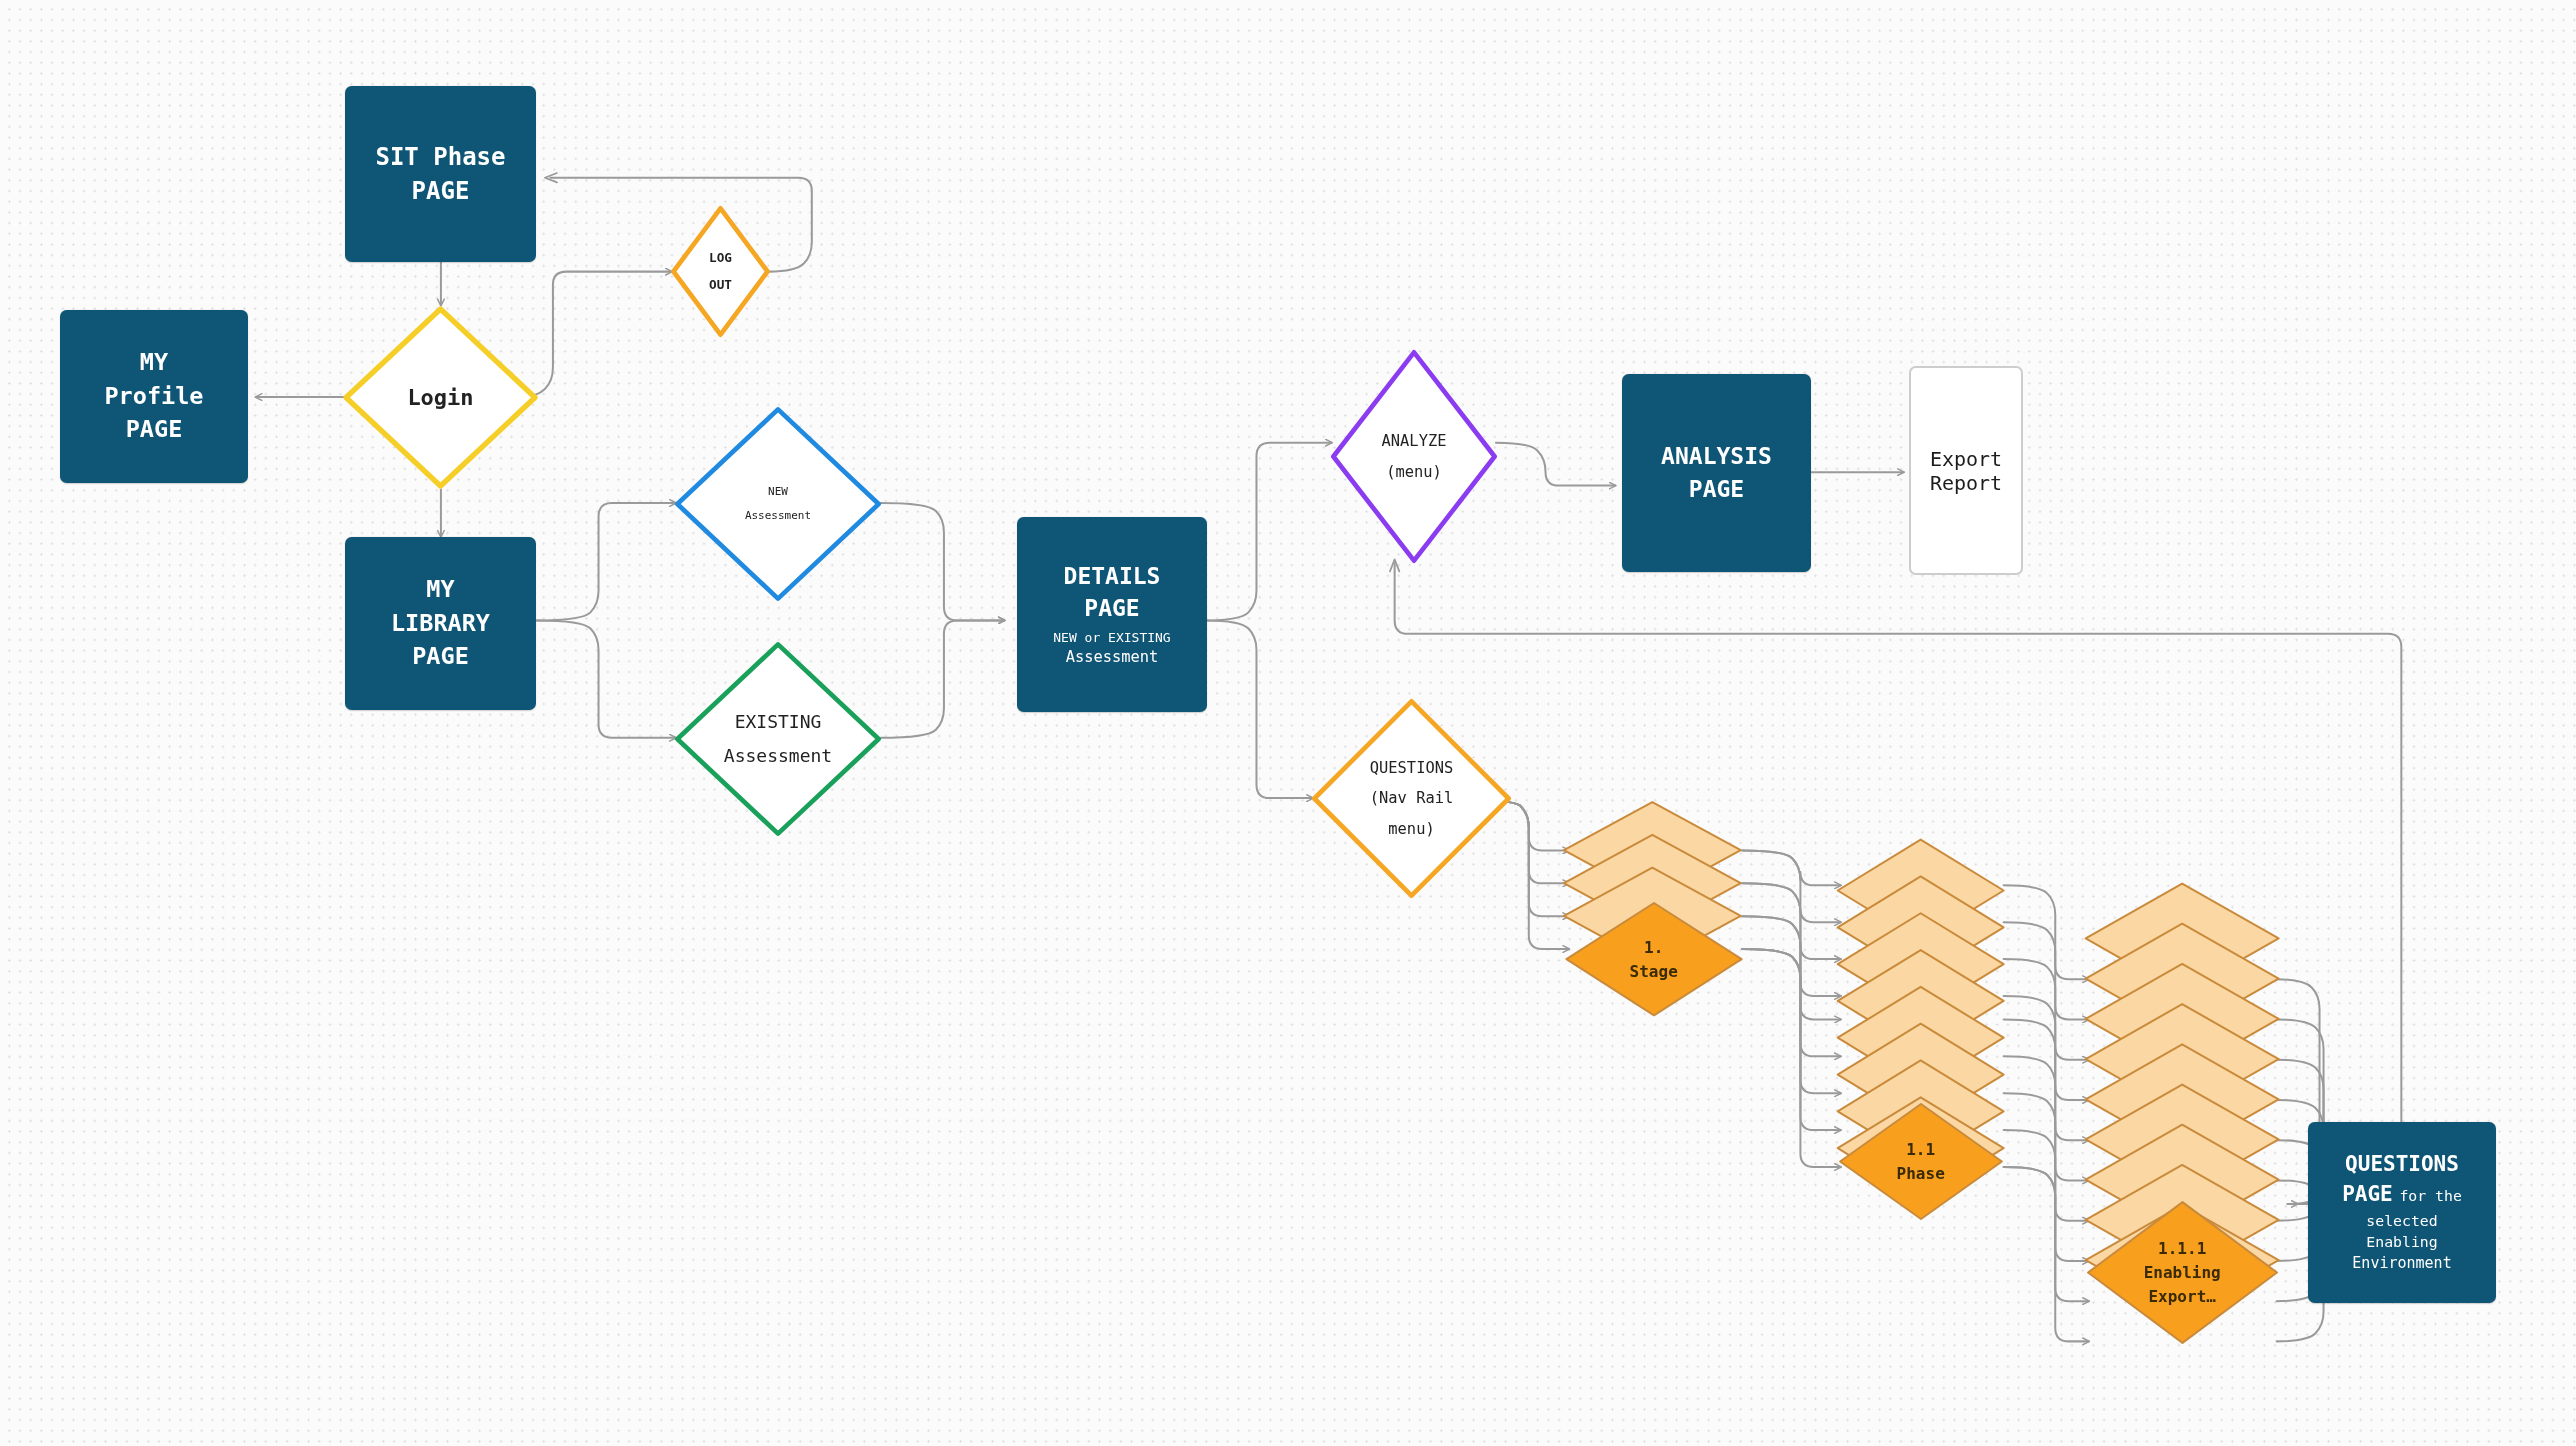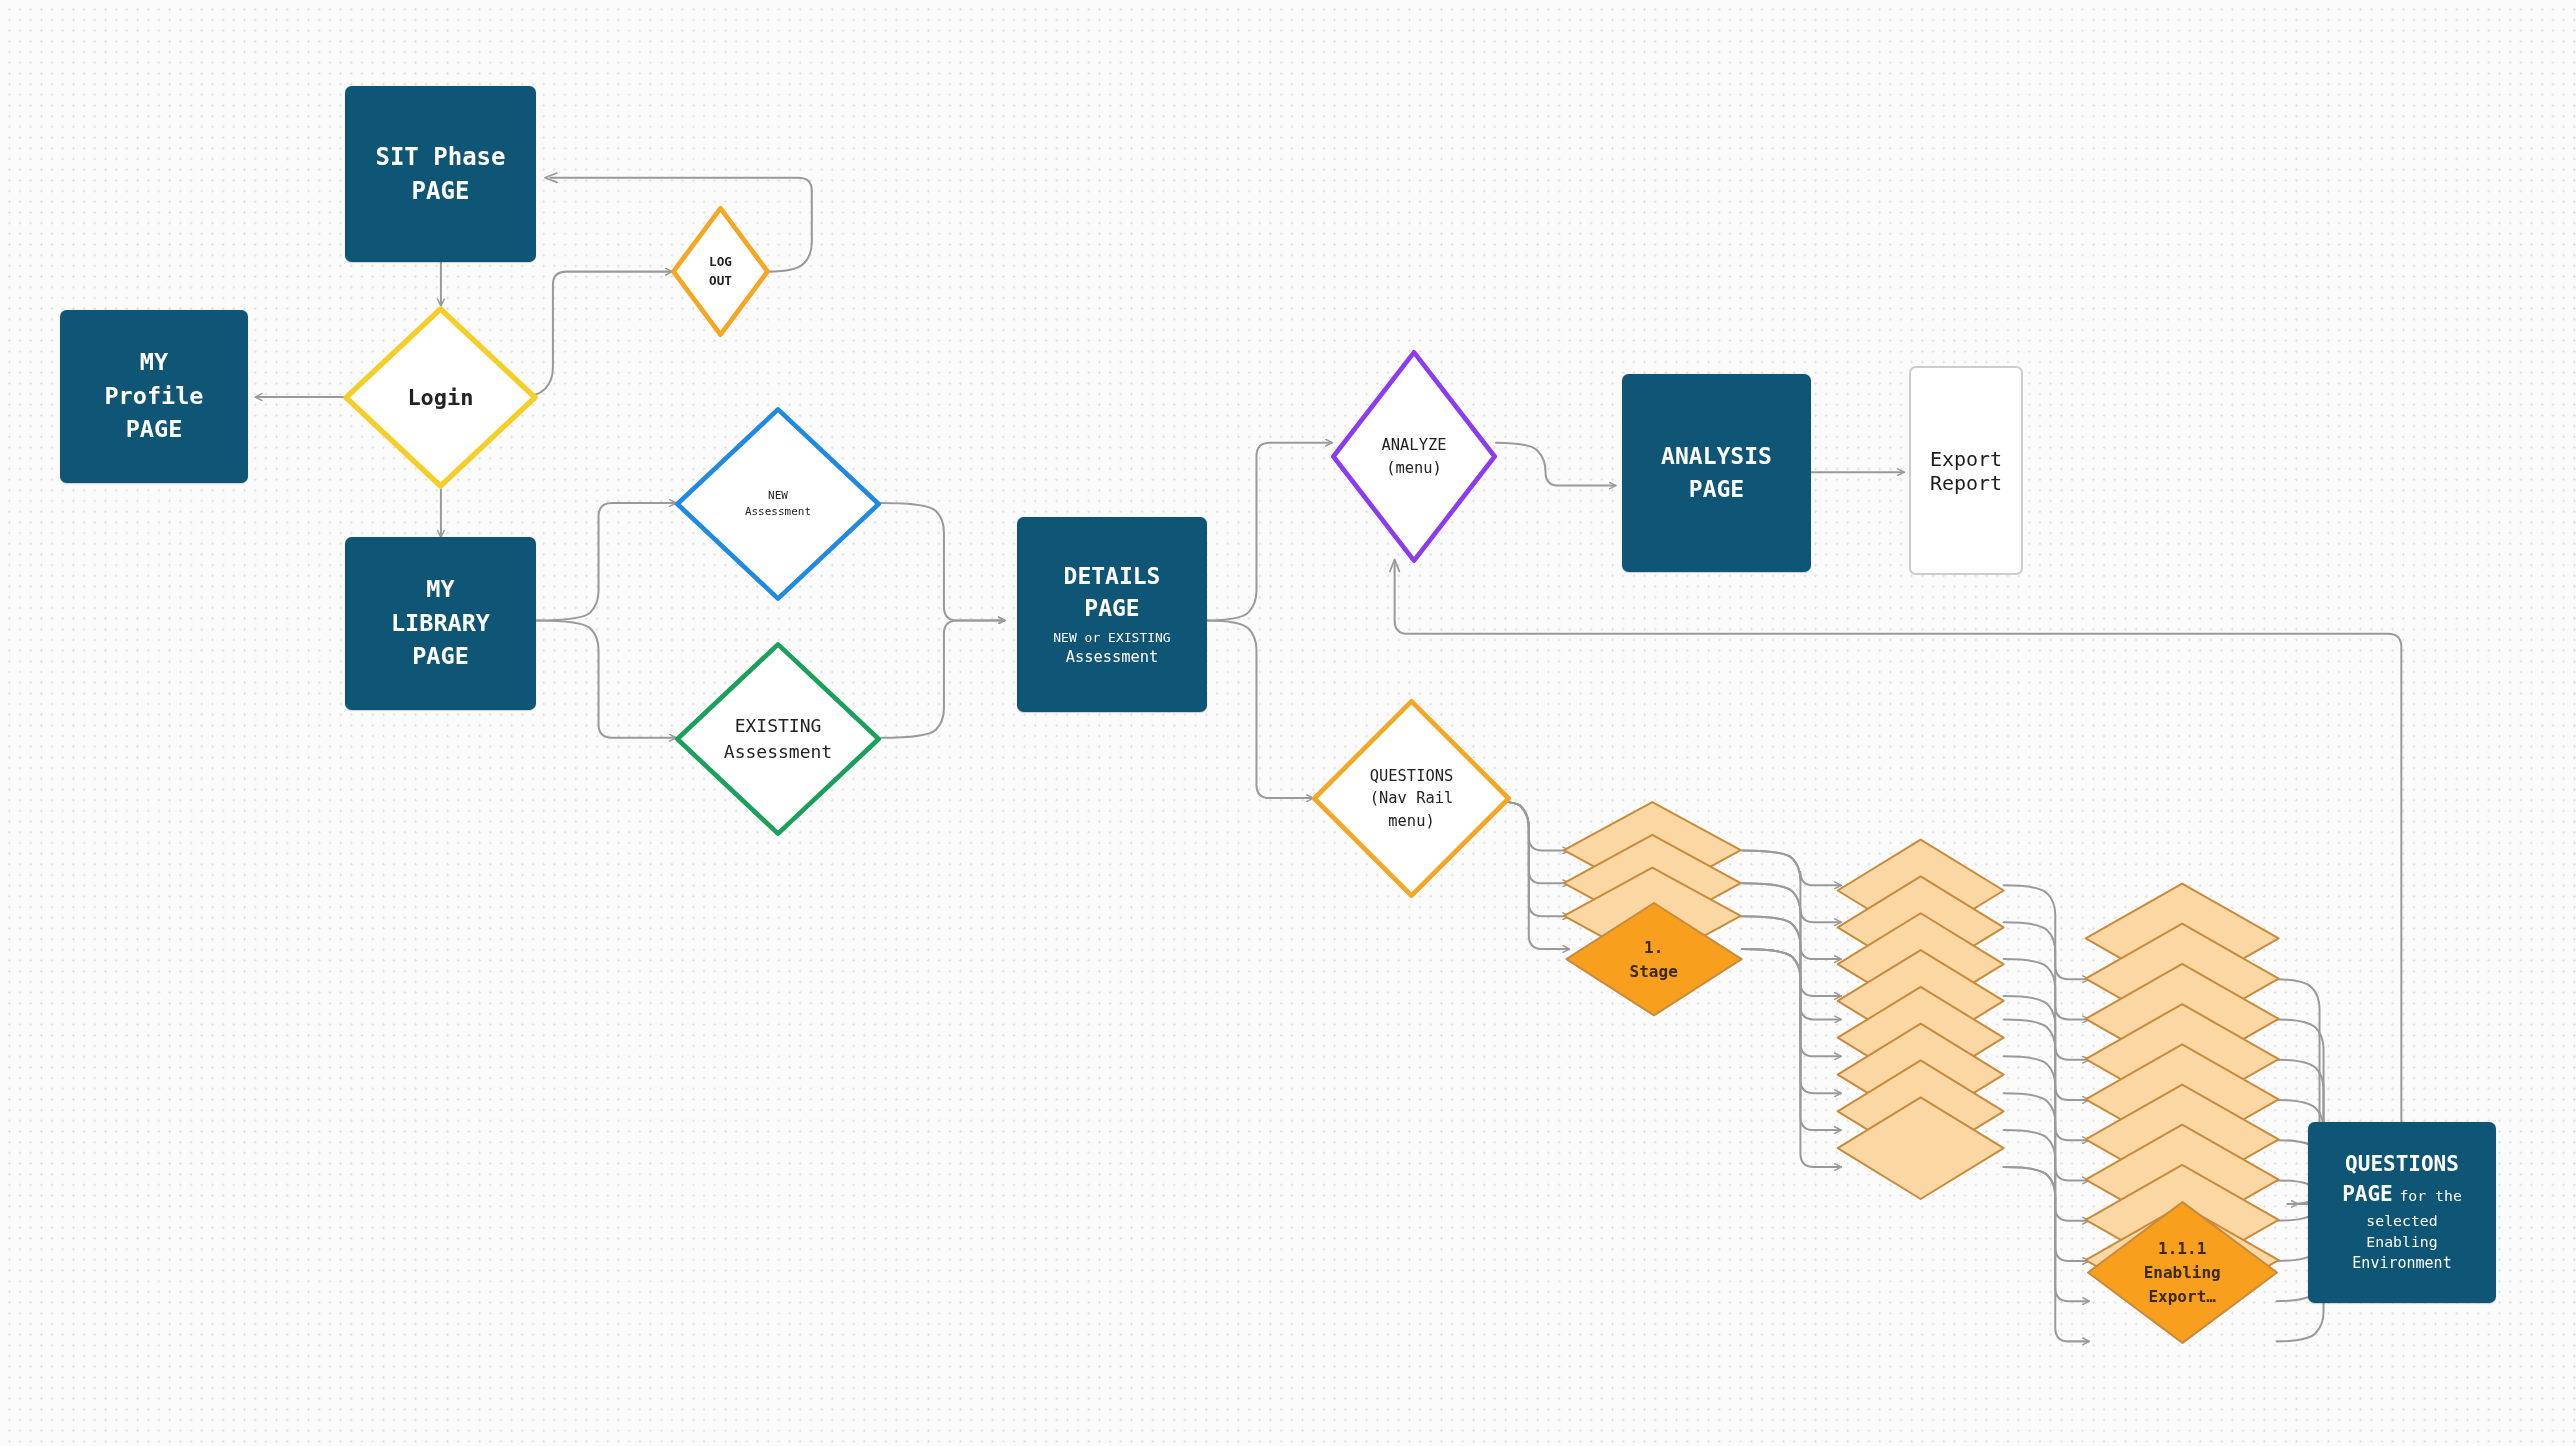--- a/index.html
+++ b/index.html
@@ -41,20 +41,21 @@
   
   .dia{position:absolute;}
   .dia .shape{
     position:absolute;left:0;top:0;width:100%;height:100%;
   }
   .dia .txt{
     position:absolute;left:0;top:0;width:100%;height:100%;
     display:flex;flex-direction:column;align-items:center;justify-content:center;
     text-align:center;color:#222222;line-height:1.45;
     pointer-events:none;
+    gap:8px;
   }
 
   
   .stack{position:absolute;}
   .stack .front{position:absolute;}
   .stack .front .txt{
     position:absolute;left:0;top:0;width:100%;height:100%;
     display:flex;flex-direction:column;align-items:center;justify-content:center;
     text-align:center;color:#3a2a05;font-weight:bold;line-height:1.5;
   }
@@ -270,20 +271,29 @@
       <polygon points="128,6 252,82 128,158 4,82" fill="#fbd8a3"></polygon>
       <polygon points="128,61 252,137 128,213 4,137" fill="#fbd8a3"></polygon>
       <polygon points="128,116 252,192 128,268 4,192" fill="#fbd8a3"></polygon>
       <polygon points="128,171 252,247 128,323 4,247" fill="#fbd8a3"></polygon>
       <polygon points="128,226 252,302 128,378 4,302" fill="#fbd8a3"></polygon>
       <polygon points="128,281 252,357 128,433 4,357" fill="#fbd8a3"></polygon>
       <polygon points="128,336 252,412 128,488 4,412" fill="#fbd8a3"></polygon>
       <polygon points="128,391 252,467 128,543 4,467" fill="#fbd8a3"></polygon>
     </g>
   </svg>
+  <div class="front" style="left:2.7px;top:267px;width:166px;height:119px;">
+    <svg width="166" height="119" viewBox="0 0 248 178">
+      <polygon points="124,3 245,89 124,175 3,89" fill="#f8a01e" stroke="#c98a3b" stroke-width="3" stroke-linejoin="round"></polygon>
+    </svg>
+    <div class="txt" style="font-size:16px;">
+      <div>1.1</div>
+      <div>Phase</div>
+    </div>
+  </div>
 </div>
 
 <div class="stack" style="left:2083px;top:879px;width:201px;height:470px;">
   <svg width="201" height="470" viewBox="0 0 300 700">
     <g stroke="#c98a3b" stroke-width="3" stroke-linejoin="round">
       <polygon points="148,6 292,88 148,170 4,88" fill="#fbd8a3"></polygon>
       <polygon points="148,66 292,148 148,230 4,148" fill="#fbd8a3"></polygon>
       <polygon points="148,126 292,208 148,290 4,208" fill="#fbd8a3"></polygon>
       <polygon points="148,186 292,268 148,350 4,268" fill="#fbd8a3"></polygon>
       <polygon points="148,246 292,328 148,410 4,328" fill="#fbd8a3"></polygon>

